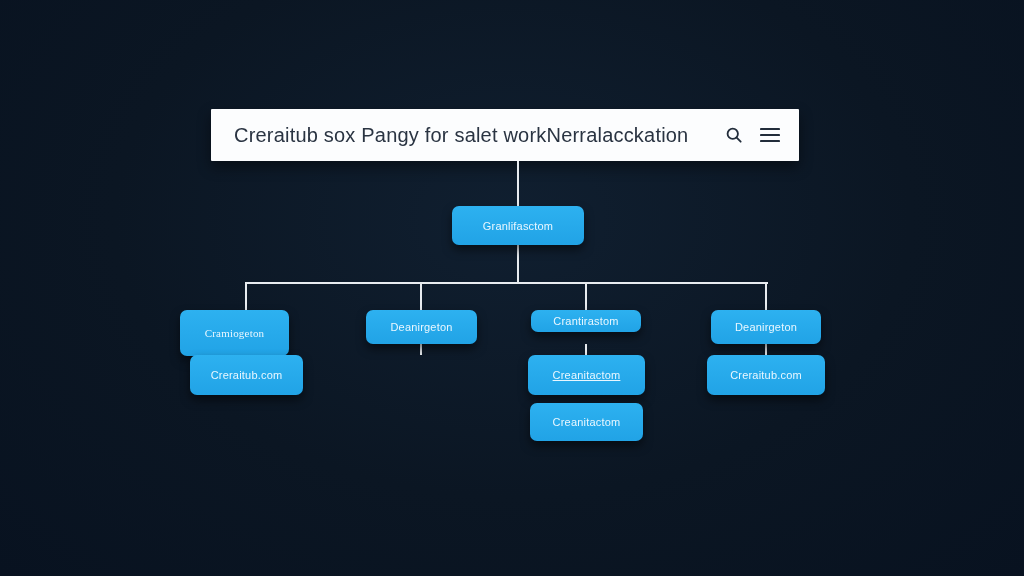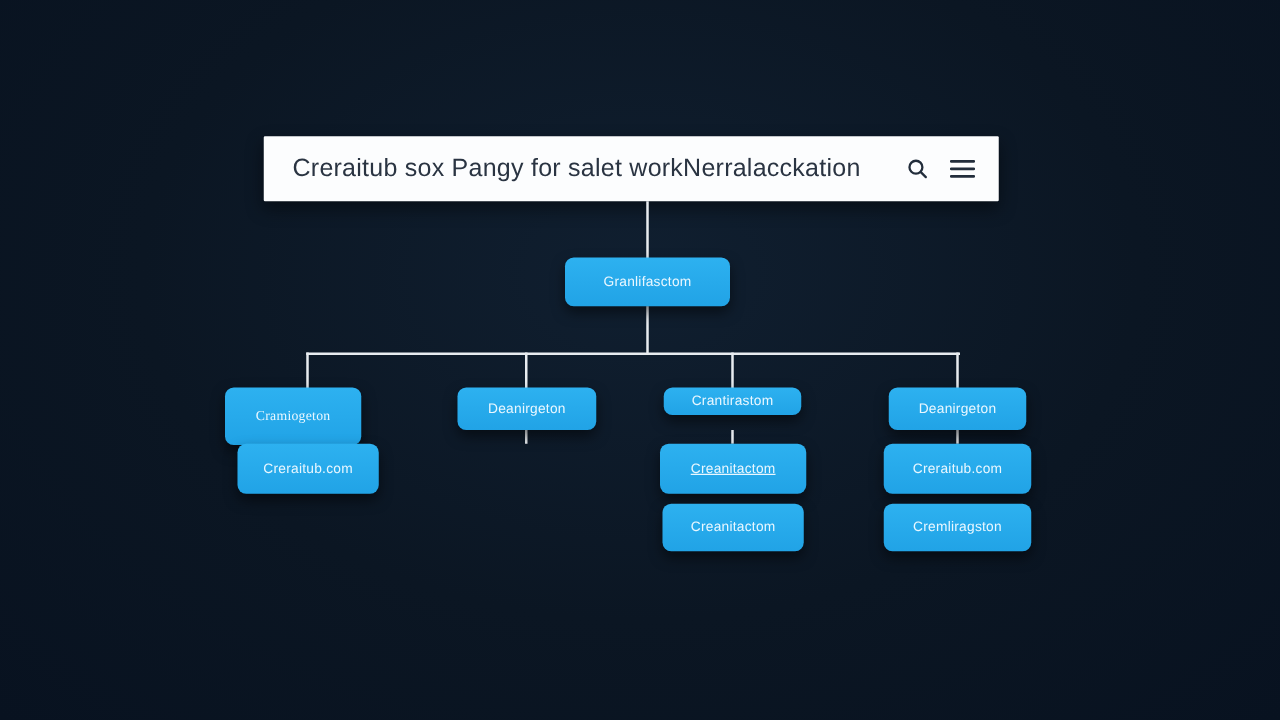--- a/index.html
+++ b/index.html
@@ -115,15 +115,14 @@
   <div class="node" style="left:180px; top:310px; width:109px; height:46px;font-family:Liberation Serif, serif;">Cramiogeton</div>
   <div class="node" style="left:366px; top:310px; width:111px; height:34px;">Deanirgeton</div>
   <div class="node" style="left:531px; top:310px; width:110px; height:22px;">Crantirastom</div>
   <div class="node" style="left:711px; top:310px; width:110px; height:34px;">Deanirgeton</div>
 
   <div class="node" style="left:190px; top:355px; width:113px; height:40px;">Creraitub.com</div>
   <div class="node" style="left:528px; top:355px; width:117px; height:40px;text-decoration:underline;">Creanitactom</div>
   <div class="node" style="left:707px; top:355px; width:118px; height:40px;">Creraitub.com</div>
 
   <div class="node" style="left:530px; top:403px; width:113px; height:38px;">Creanitactom</div>
-  <div class="node" style="left:707px; top:403px; width:118px; height:38px;">Cremliragston</div>
 
 </div>
 
 </body></html>

